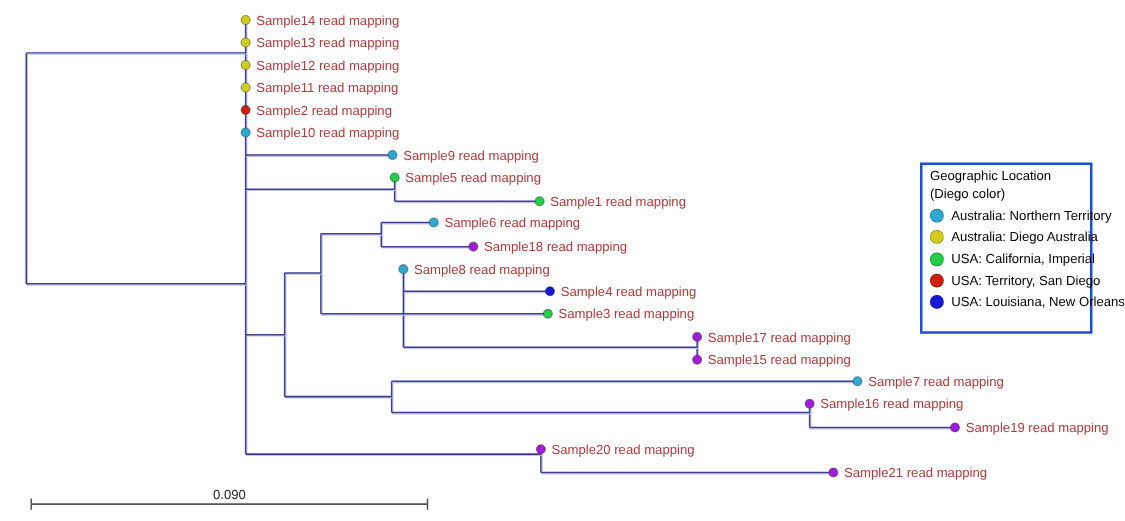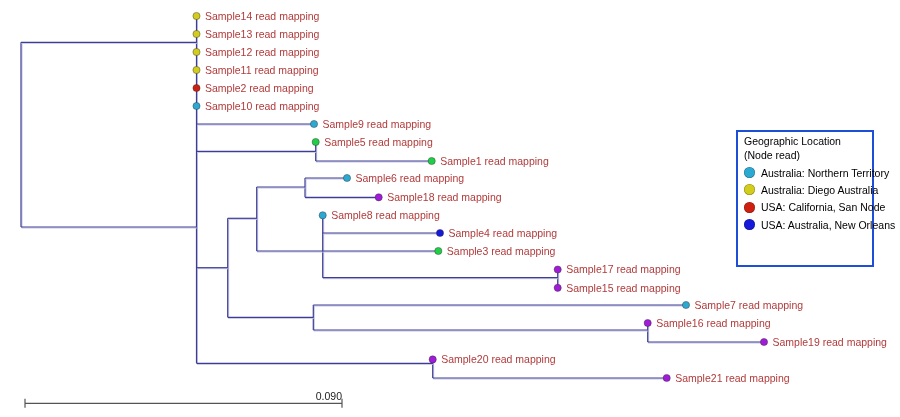--- a/index.html
+++ b/index.html
@@ -7,21 +7,21 @@
          font-family:"Liberation Sans",sans-serif;text-decoration:underline;}
   #tree-svg{position:absolute;left:0;top:0;}
   .legend{position:absolute;left:736px;top:130px;width:138px;height:137px;
           background:#ffffff;border:2px solid #1d4ed8;box-sizing:border-box;}
   .legend-title{padding:2px 0 0 6px;font-size:10.5px;line-height:14px;color:#000;}
   #legend-items{margin-top:2px;}
   .legend-item{display:flex;align-items:center;height:17.3px;padding-left:6px;white-space:nowrap;}
   .legend-swatch{width:11px;height:11px;border-radius:50%;flex:0 0 11px;
                  box-shadow:0 0 0 0.5px rgba(0,0,0,0.35) inset;}
   .legend-item-label{font-size:10.5px;color:#000;margin-left:6px;}
-  .scalebar-label{position:absolute;left:25px;top:390px;width:317px;text-align:right;
+  .scalebar-label{position:absolute;left:25px;top:390px;width:317px;text-align:center;
                   font-size:10.5px;color:#222;}
 </style>
 </head>
 <body>
 
 <div class="stage">
 
   <svg id="tree-svg" width="900" height="417" viewBox="0 0 900 417">
       <line x1="22" y1="42.8" x2="22" y2="228" stroke="#C4C4E2" stroke-width="1"></line>
       <line x1="21" y1="42.3" x2="21" y2="227" stroke="#3D3D96" stroke-width="1.2"></line>
@@ -126,36 +126,40 @@
       <text x="772.5" y="345.8" fill="#B13A3A" font-size="10.5" font-family="&quot;Liberation Sans&quot;, sans-serif">Sample19 read mapping</text>
       <circle cx="432.7" cy="359.4" r="3.6" fill="#A11CD8" stroke="rgba(40,40,40,0.45)" stroke-width="0.9"></circle>
       <text x="441.2" y="363.2" fill="#B13A3A" font-size="10.5" font-family="&quot;Liberation Sans&quot;, sans-serif">Sample20 read mapping</text>
       <circle cx="666.7" cy="378" r="3.6" fill="#A11CD8" stroke="rgba(40,40,40,0.45)" stroke-width="0.9"></circle>
       <text x="675.2" y="381.8" fill="#B13A3A" font-size="10.5" font-family="&quot;Liberation Sans&quot;, sans-serif">Sample21 read mapping</text>
     </svg>
 
   <div class="legend">
     <div class="legend-title">
       <div>Geographic Location</div>
-      <div>(Node read)</div>
+      <div>(Diego color)</div>
     </div>
     <div id="legend-items">
         <div class="legend-item">
           <span class="legend-swatch" style="background: rgb(43, 169, 210);"></span>
           <span class="legend-item-label">Australia: Northern Territory</span>
         </div>
         <div class="legend-item">
           <span class="legend-swatch" style="background: rgb(210, 204, 26);"></span>
           <span class="legend-item-label">Australia: Diego Australia</span>
         </div>
         <div class="legend-item">
+          <span class="legend-swatch" style="background: rgb(32, 206, 72);"></span>
+          <span class="legend-item-label">USA: California, Imperial</span>
+        </div>
+        <div class="legend-item">
           <span class="legend-swatch" style="background: rgb(206, 31, 16);"></span>
-          <span class="legend-item-label">USA: California, San Node</span>
+          <span class="legend-item-label">USA: Territory, San Diego</span>
         </div>
         <div class="legend-item">
           <span class="legend-swatch" style="background: rgb(22, 24, 218);"></span>
-          <span class="legend-item-label">USA: Australia, New Orleans</span>
+          <span class="legend-item-label">USA: Louisiana, New Orleans</span>
         </div>
       </div>
   </div>
 
   <div class="scalebar-label">0.090</div>
 </div>
 
 </body></html>

